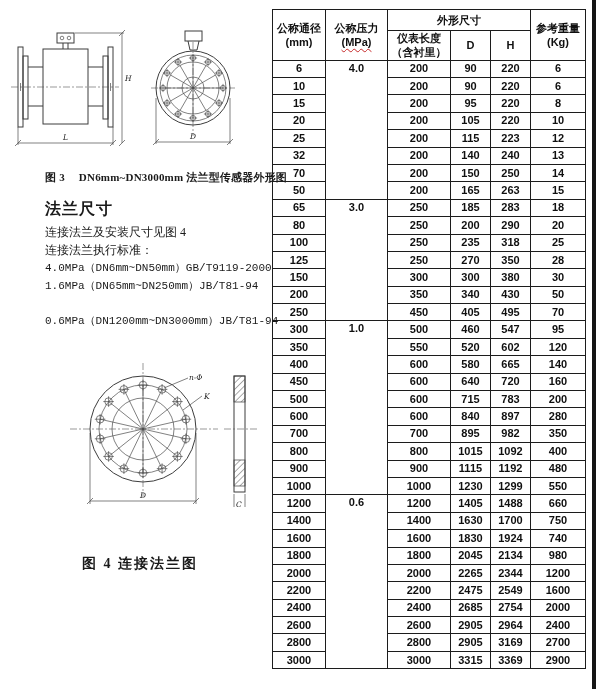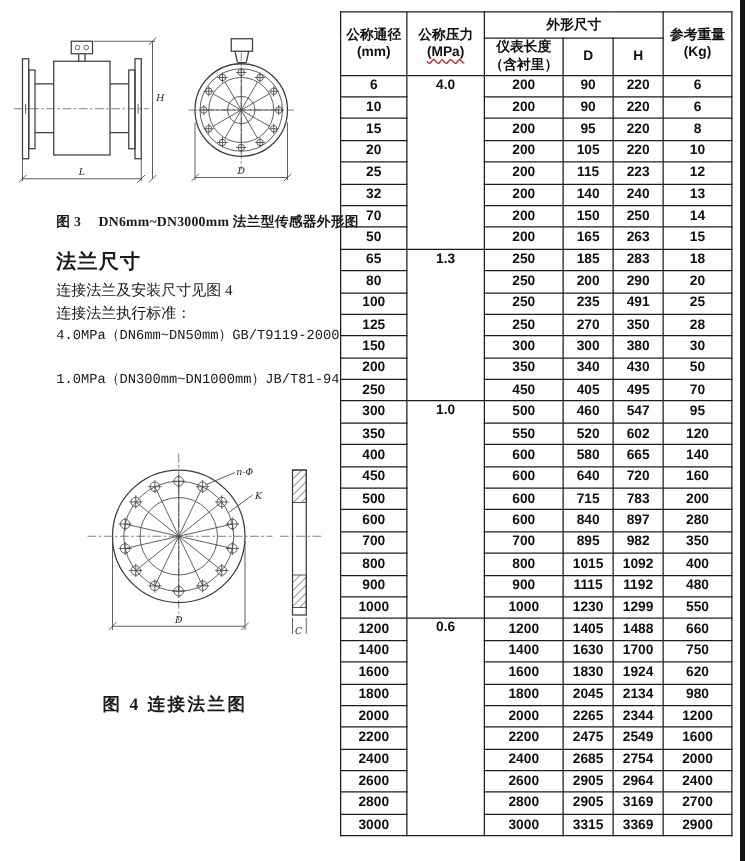--- a/index.html
+++ b/index.html
@@ -164,22 +164,25 @@
     <span>图 3</span><span class="sp"></span><span>DN6mm~DN3000mm 法兰型传感器外形图</span>
   </div>
 
   <div class="abs section-heading" style="left:45px;top:199px;">法兰尺寸</div>
   <div class="abs body-line" style="left:45px;top:224px;text-align:center;">连接法兰及安装尺寸见图 4</div>
   <div class="abs body-line" style="left:45px;top:242px;">连接法兰执行标准：</div>
 
   <div class="abs spec-line" style="left:45px;top:260px;">
     <span>4.0MPa（DN6mm~DN50mm）</span><span class="code">GB/T9119-2000</span>
   </div>
-  <div class="abs spec-line" style="left:45px;top:295px;">
-    <span>1.0MPa（DN300mm~DN1000mm）</span><span class="code">JB/T81-94</span>
+  <div class="abs spec-line" style="left:45px;top:277.5px;">
+    <span>1.6MPa（DN65mm~DN250mm）</span><span class="code">JB/T81-94</span>
+  </div>
+  <div class="abs spec-line" style="left:45px;top:312.5px;">
+    <span>0.6MPa（DN1200mm~DN3000mm）</span><span class="code">JB/T81-94</span>
   </div>
 
   <svg class="abs" style="left:50px;top:357px;" width="215" height="155" viewBox="0 0 215 155">
     <defs>
       <pattern id="hatch" width="4.5" height="4.5" patternUnits="userSpaceOnUse" patternTransform="rotate(45)">
         <line x1="0" y1="0" x2="0" y2="4.5" stroke="#555" stroke-width="1"></line>
       </pattern>
     </defs>
     <g>
       <circle class="ln" cx="93" cy="72" r="53"></circle>
@@ -361,38 +364,38 @@
         </tr>
         <tr>
           <td>50</td>
           <td>200</td>
           <td>165</td>
           <td>263</td>
           <td>15</td>
         </tr>
         <tr>
           <td>65</td>
-          <td rowspan="7" class="pressure">1.3</td>
+          <td rowspan="7" class="pressure">3.0</td>
           <td>250</td>
           <td>185</td>
           <td>283</td>
           <td>18</td>
         </tr>
         <tr>
           <td>80</td>
           <td>250</td>
           <td>200</td>
           <td>290</td>
           <td>20</td>
         </tr>
         <tr>
           <td>100</td>
           <td>250</td>
           <td>235</td>
-          <td>491</td>
+          <td>318</td>
           <td>25</td>
         </tr>
         <tr>
           <td>125</td>
           <td>250</td>
           <td>270</td>
           <td>350</td>
           <td>28</td>
         </tr>
         <tr>
@@ -500,21 +503,21 @@
           <td>1400</td>
           <td>1630</td>
           <td>1700</td>
           <td>750</td>
         </tr>
         <tr>
           <td>1600</td>
           <td>1600</td>
           <td>1830</td>
           <td>1924</td>
-          <td>620</td>
+          <td>740</td>
         </tr>
         <tr>
           <td>1800</td>
           <td>1800</td>
           <td>2045</td>
           <td>2134</td>
           <td>980</td>
         </tr>
         <tr>
           <td>2000</td>

